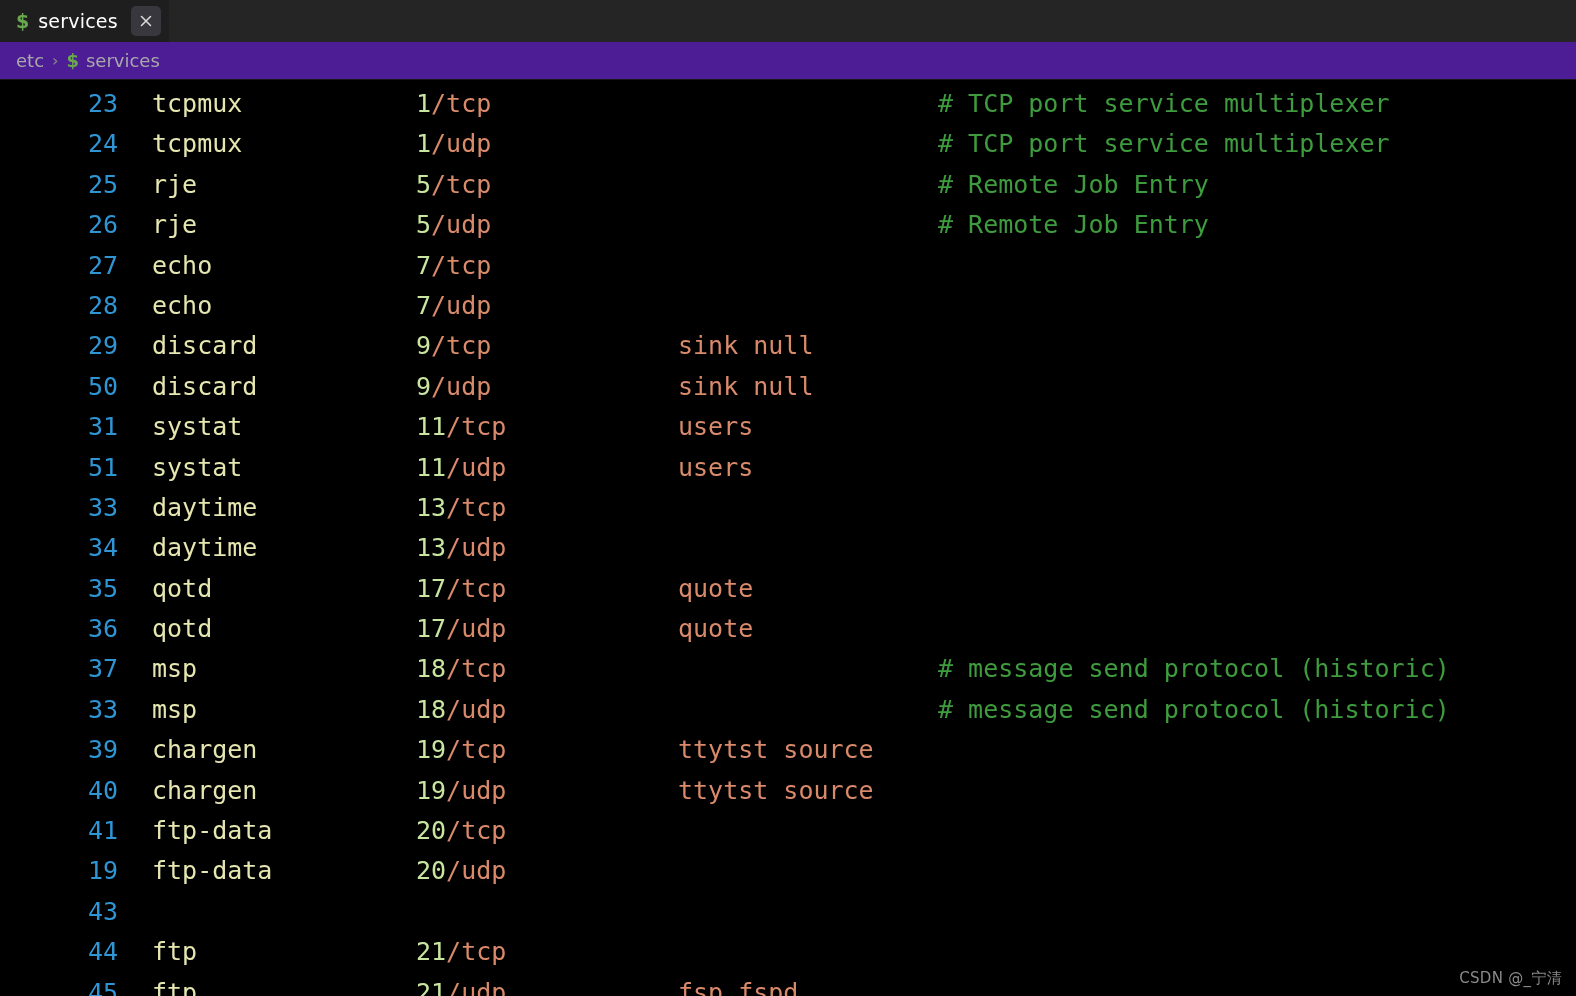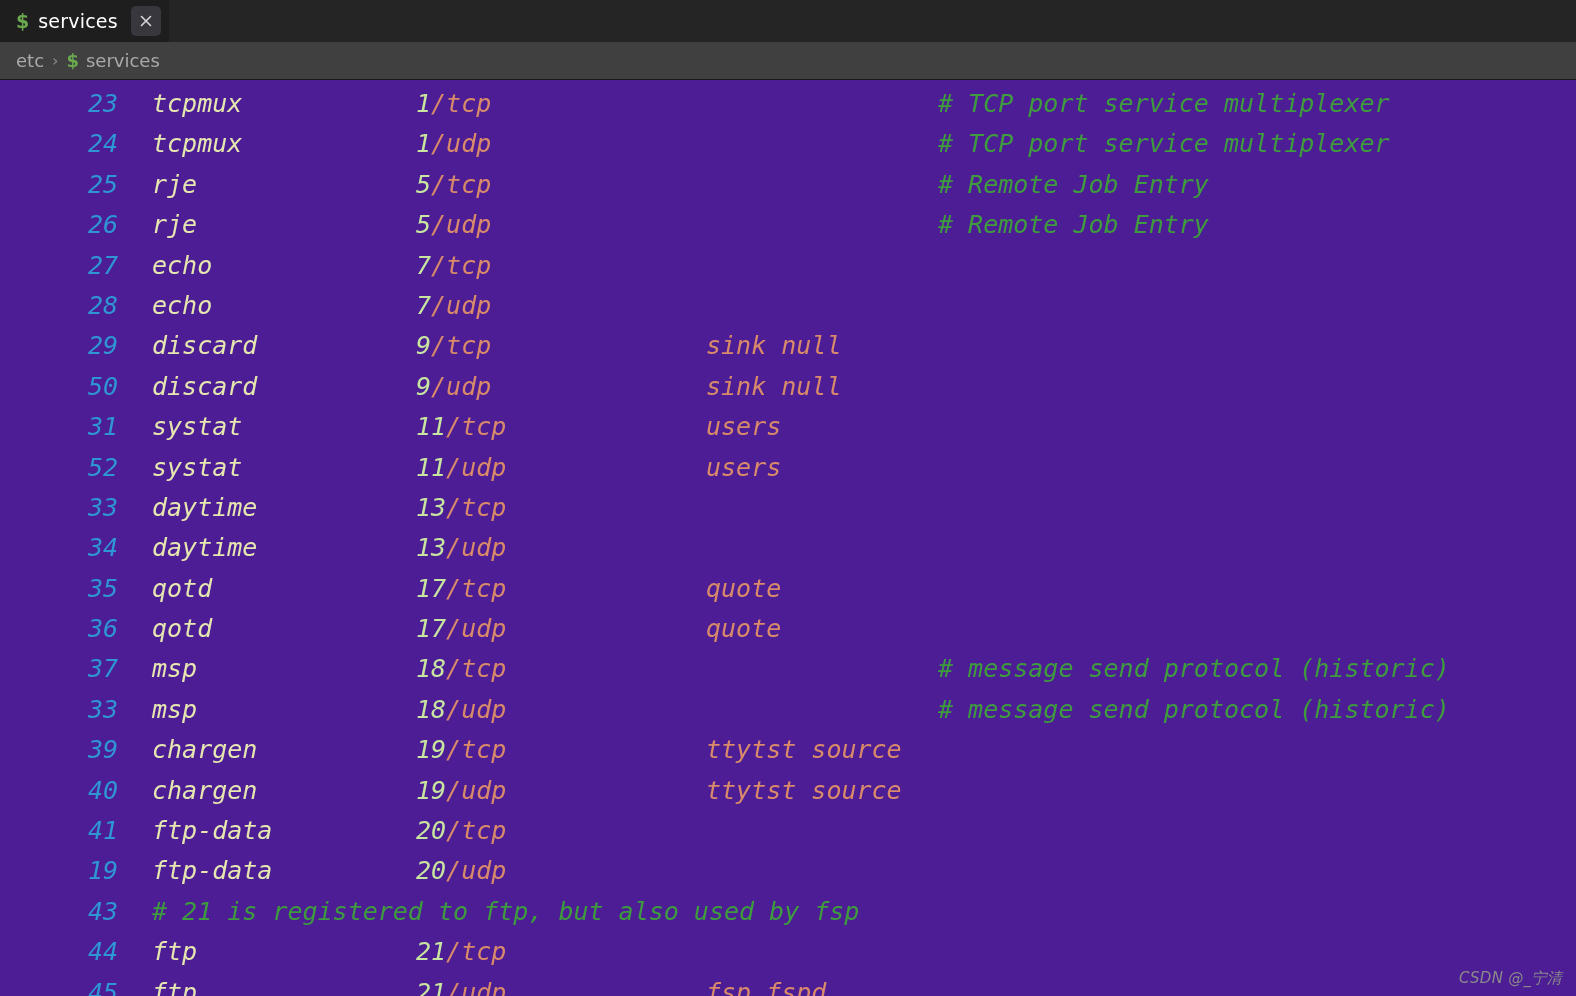--- a/index.html
+++ b/index.html
@@ -53,21 +53,21 @@
     display: flex;
     align-items: center;
     justify-content: center;
     margin-left: 4px;
   }
   .tab-close svg { display: block; }
 
   
   .breadcrumb {
     height: 37px;
-    background: #404040;
+    background: #4c1d95;
     display: flex;
     align-items: center;
     padding-left: 16px;
     gap: 7px;
     font-family: "DejaVu Sans", sans-serif;
     font-size: 18px;
     border-bottom: 1px solid #181818;
   }
   .bc-text { color: #a9a9a9; }
   .bc-sep {
@@ -77,26 +77,25 @@
   }
   .bc-icon {
     color: #6aa84f;
     font-weight: bold;
     font-size: 18px;
   }
 
   
   .editor {
     position: relative;
-    background: #4c1d95;
+    background: #000000;
     height: 916px;
     overflow: hidden;
     padding-top: 4px;
     box-sizing: border-box;
-    font-style: italic;
   }
   .code-line {
     height: 40.4px;
     line-height: 40.4px;
     white-space: pre;
     font-size: 25px;
     position: relative;
   }
   .lnum {
     position: absolute;
@@ -113,21 +112,21 @@
   }
   .col-port {
     position: absolute;
     left: 416px;
     text-align: center;
   }
   .port-num { color: #c8e6a0; }
   .port-proto { color: #d98a6a; }
   .col-alias {
     position: absolute;
-    left: 706px;
+    left: 678px;
     color: #d98a6a;
   }
   .col-comment {
     position: absolute;
     left: 938px;
     color: #3e9c3e;
   }
   .full-comment {
     position: absolute;
     left: 152px;
@@ -172,29 +171,29 @@
   <div id="code-lines">
       <div class="code-line"><span class="lnum">23</span><span class="col-name">tcpmux</span><span class="col-port"><span class="port-num">1</span><span class="port-proto">/tcp</span></span><span class="col-comment"># TCP port service multiplexer</span></div>
       <div class="code-line"><span class="lnum">24</span><span class="col-name">tcpmux</span><span class="col-port"><span class="port-num">1</span><span class="port-proto">/udp</span></span><span class="col-comment"># TCP port service multiplexer</span></div>
       <div class="code-line"><span class="lnum">25</span><span class="col-name">rje</span><span class="col-port"><span class="port-num">5</span><span class="port-proto">/tcp</span></span><span class="col-comment"># Remote Job Entry</span></div>
       <div class="code-line"><span class="lnum">26</span><span class="col-name">rje</span><span class="col-port"><span class="port-num">5</span><span class="port-proto">/udp</span></span><span class="col-comment"># Remote Job Entry</span></div>
       <div class="code-line"><span class="lnum">27</span><span class="col-name">echo</span><span class="col-port"><span class="port-num">7</span><span class="port-proto">/tcp</span></span></div>
       <div class="code-line"><span class="lnum">28</span><span class="col-name">echo</span><span class="col-port"><span class="port-num">7</span><span class="port-proto">/udp</span></span></div>
       <div class="code-line"><span class="lnum">29</span><span class="col-name">discard</span><span class="col-port"><span class="port-num">9</span><span class="port-proto">/tcp</span></span><span class="col-alias">sink null</span></div>
       <div class="code-line"><span class="lnum">50</span><span class="col-name">discard</span><span class="col-port"><span class="port-num">9</span><span class="port-proto">/udp</span></span><span class="col-alias">sink null</span></div>
       <div class="code-line"><span class="lnum">31</span><span class="col-name">systat</span><span class="col-port"><span class="port-num">11</span><span class="port-proto">/tcp</span></span><span class="col-alias">users</span></div>
-      <div class="code-line"><span class="lnum">52</span><span class="col-name">systat</span><span class="col-port"><span class="port-num">11</span><span class="port-proto">/udp</span></span><span class="col-alias">users</span></div>
+      <div class="code-line"><span class="lnum">51</span><span class="col-name">systat</span><span class="col-port"><span class="port-num">11</span><span class="port-proto">/udp</span></span><span class="col-alias">users</span></div>
       <div class="code-line"><span class="lnum">33</span><span class="col-name">daytime</span><span class="col-port"><span class="port-num">13</span><span class="port-proto">/tcp</span></span></div>
       <div class="code-line"><span class="lnum">34</span><span class="col-name">daytime</span><span class="col-port"><span class="port-num">13</span><span class="port-proto">/udp</span></span></div>
       <div class="code-line"><span class="lnum">35</span><span class="col-name">qotd</span><span class="col-port"><span class="port-num">17</span><span class="port-proto">/tcp</span></span><span class="col-alias">quote</span></div>
       <div class="code-line"><span class="lnum">36</span><span class="col-name">qotd</span><span class="col-port"><span class="port-num">17</span><span class="port-proto">/udp</span></span><span class="col-alias">quote</span></div>
       <div class="code-line"><span class="lnum">37</span><span class="col-name">msp</span><span class="col-port"><span class="port-num">18</span><span class="port-proto">/tcp</span></span><span class="col-comment"># message send protocol (historic)</span></div>
       <div class="code-line"><span class="lnum">33</span><span class="col-name">msp</span><span class="col-port"><span class="port-num">18</span><span class="port-proto">/udp</span></span><span class="col-comment"># message send protocol (historic)</span></div>
       <div class="code-line"><span class="lnum">39</span><span class="col-name">chargen</span><span class="col-port"><span class="port-num">19</span><span class="port-proto">/tcp</span></span><span class="col-alias">ttytst source</span></div>
       <div class="code-line"><span class="lnum">40</span><span class="col-name">chargen</span><span class="col-port"><span class="port-num">19</span><span class="port-proto">/udp</span></span><span class="col-alias">ttytst source</span></div>
       <div class="code-line"><span class="lnum">41</span><span class="col-name">ftp-data</span><span class="col-port"><span class="port-num">20</span><span class="port-proto">/tcp</span></span></div>
       <div class="code-line"><span class="lnum">19</span><span class="col-name">ftp-data</span><span class="col-port"><span class="port-num">20</span><span class="port-proto">/udp</span></span></div>
-      <div class="code-line"><span class="lnum">43</span><span class="full-comment"># 21 is registered to ftp, but also used by fsp</span></div>
+      <div class="code-line"><span class="lnum">43</span></div>
       <div class="code-line"><span class="lnum">44</span><span class="col-name">ftp</span><span class="col-port"><span class="port-num">21</span><span class="port-proto">/tcp</span></span></div>
       <div class="code-line"><span class="lnum">45</span><span class="col-name">ftp</span><span class="col-port"><span class="port-num">21</span><span class="port-proto">/udp</span></span><span class="col-alias">fsp fspd</span></div>
     </div>
   <div class="watermark">CSDN @_宁清</div>
 </div>
 
 </body></html>

